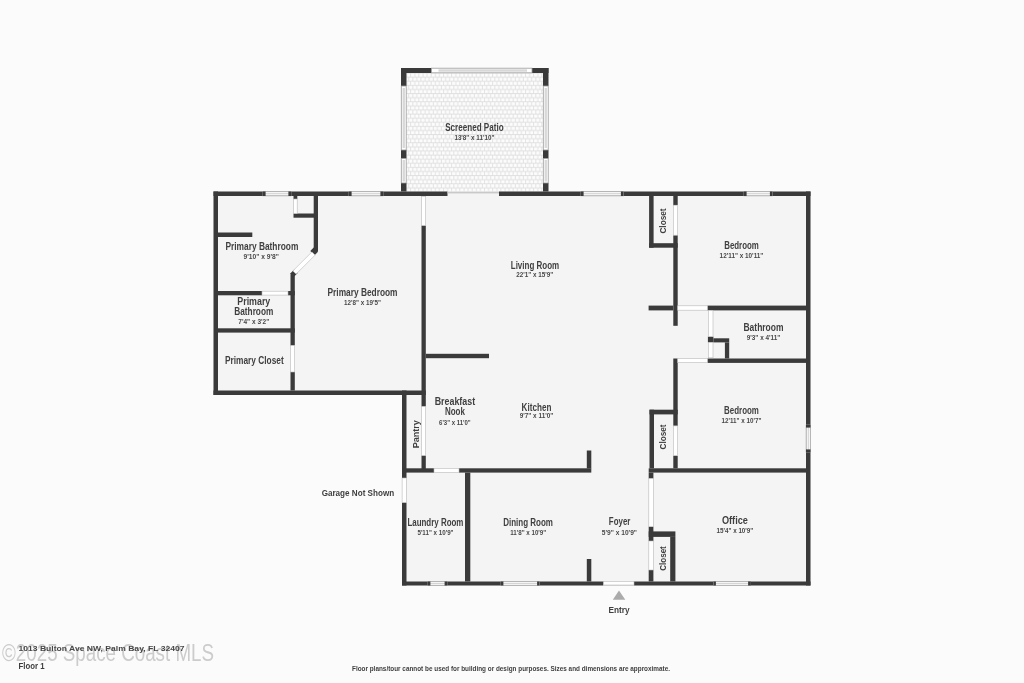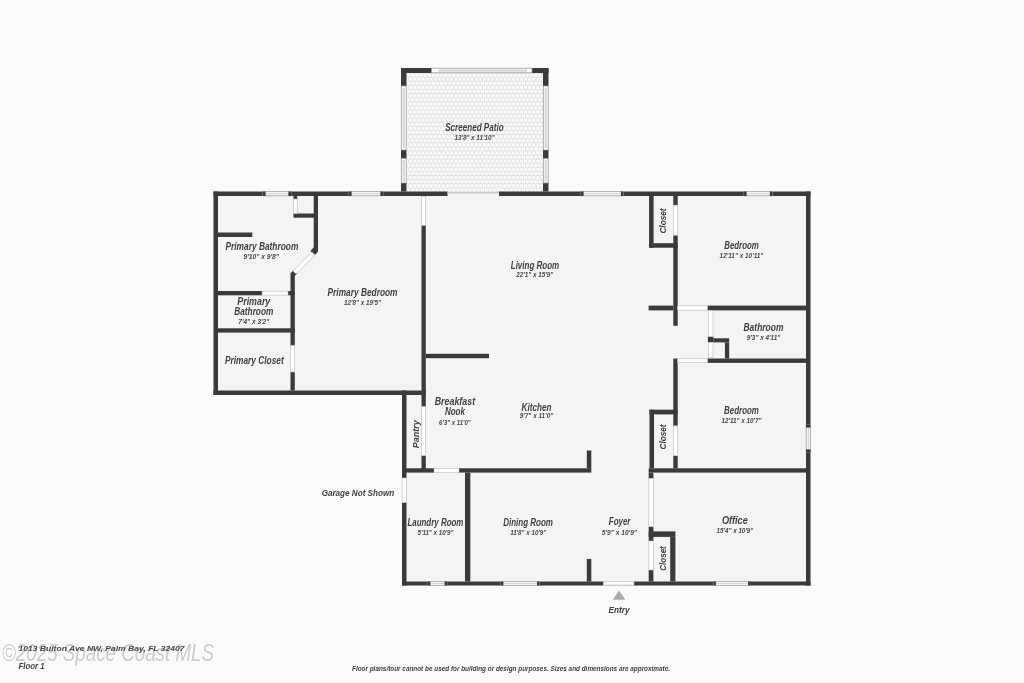--- a/index.html
+++ b/index.html
@@ -1,16 +1,16 @@
 <!DOCTYPE html>
 <html><head>
 <meta charset="utf-8">
 <style>
   html,body{margin:0;padding:0;background:#fbfbfb;}
-  #page{width:1024px;height:683px;position:relative;overflow:hidden;background:#fbfbfb;font-style:italic;}
+  #page{width:1024px;height:683px;position:relative;overflow:hidden;background:#fbfbfb;}
   svg{display:block}
   text{font-family:"Liberation Sans",sans-serif;}
 </style>
 </head>
 <body>
 <div id="page">
 <svg width="1024" height="683" viewBox="0 0 1024 683">
 <defs>
 <pattern id="mesh" width="8.2" height="8.2" patternUnits="userSpaceOnUse" x="406.5" y="73">
   <rect width="8.2" height="8.2" fill="#dfdfdf"></rect>

